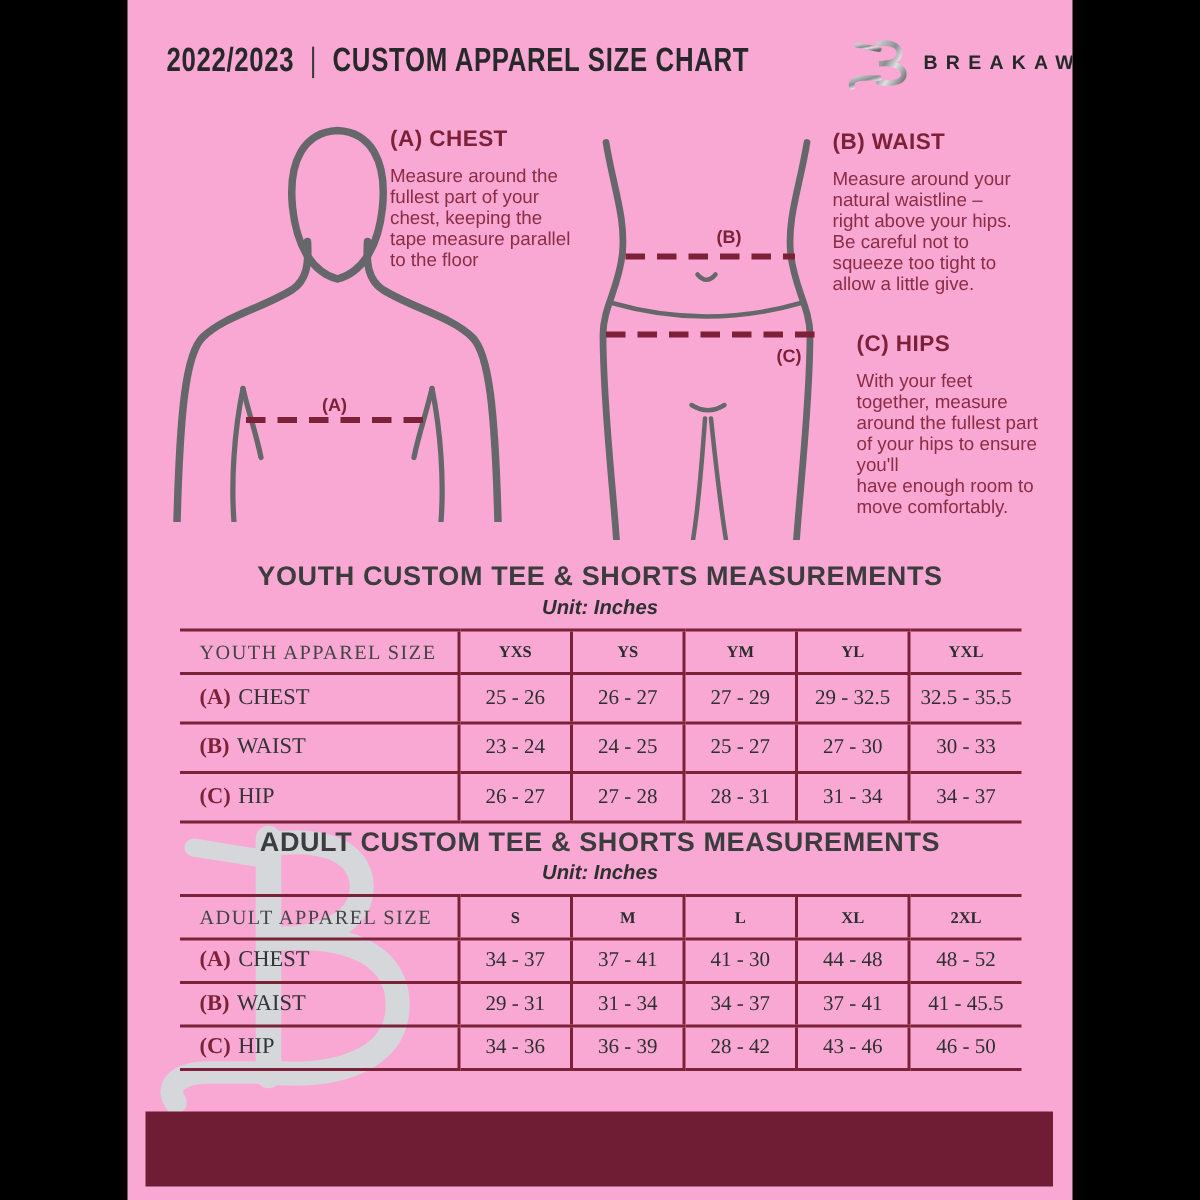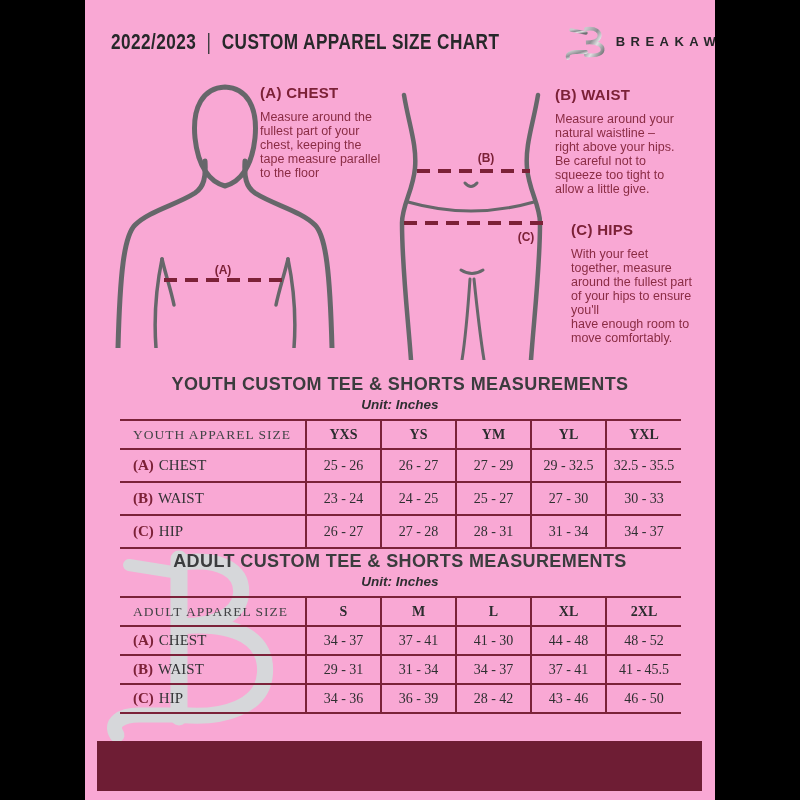--- a/index.html
+++ b/index.html
@@ -38,21 +38,21 @@
   .adult-section{top:551px;}
   .section-title{text-align:center;font-weight:700;font-size:18px;color:#3b3c3e;letter-spacing:.4px;}
   .unit{text-align:center;font-style:italic;font-weight:700;font-size:13.5px;color:#2e2f31;margin-top:2px;}
   table.size-table{border-collapse:collapse;table-layout:fixed;width:561px;margin:7px 0 0 35px;font-family:Liberation Serif, serif;}
   .size-table td{border-bottom:2px solid #7b2239;box-sizing:border-box;}
   .size-table tr.head td{border-top:2px solid #7b2239;height:29px;}
   .size-table td + td{border-left:2px solid #7b2239;text-align:center;}
   .youth-section .size-table tr.data td{height:33px;}
   .adult-section .size-table tr.data td{height:29px;}
   .axis-label{font-size:13.5px;letter-spacing:1px;color:#424446;padding-left:13px;}
-  .size-head{font-weight:700;font-size:14px;color:#2b2c2e;}
+  .size-head{font-weight:700;font-size:11px;color:#2b2c2e;}
   .label-cell{padding-left:13px;font-size:15px;color:#323335;}
   .row-prefix{font-weight:700;color:#7c2137;}
   .row-label{margin-left:5px;}
   .value-cell{font-size:14px;color:#2e2f31;}
 
   
   .watermark{position:absolute;left:14px;top:549px;z-index:0;}
   .footer-bar{position:absolute;left:12px;top:741px;width:605px;height:50px;background:#6e1d34;z-index:2;}
 </style>
 </head>

